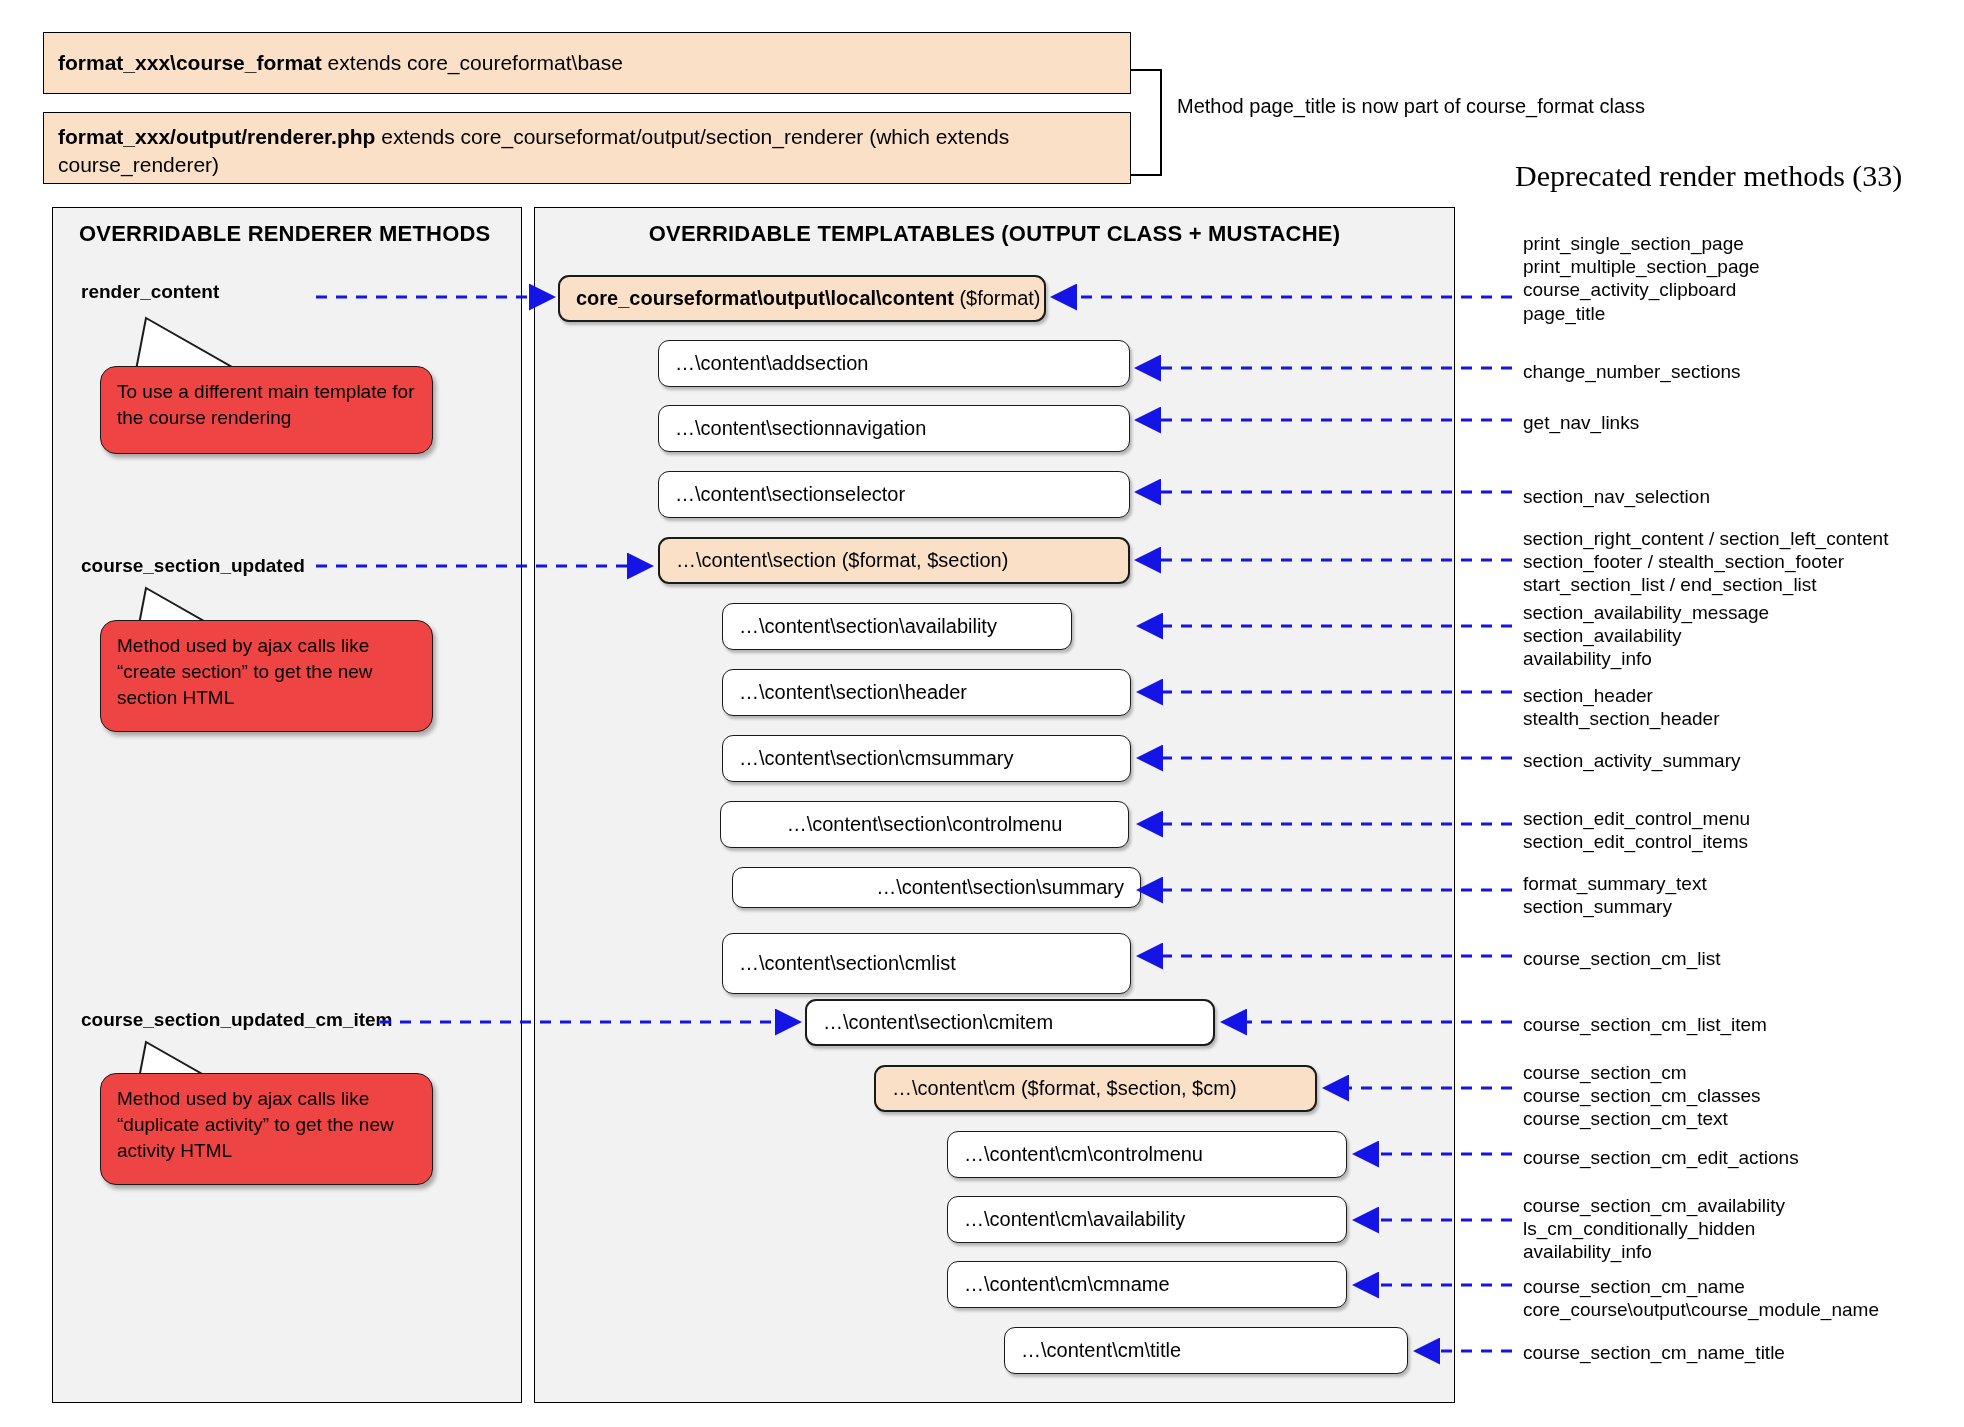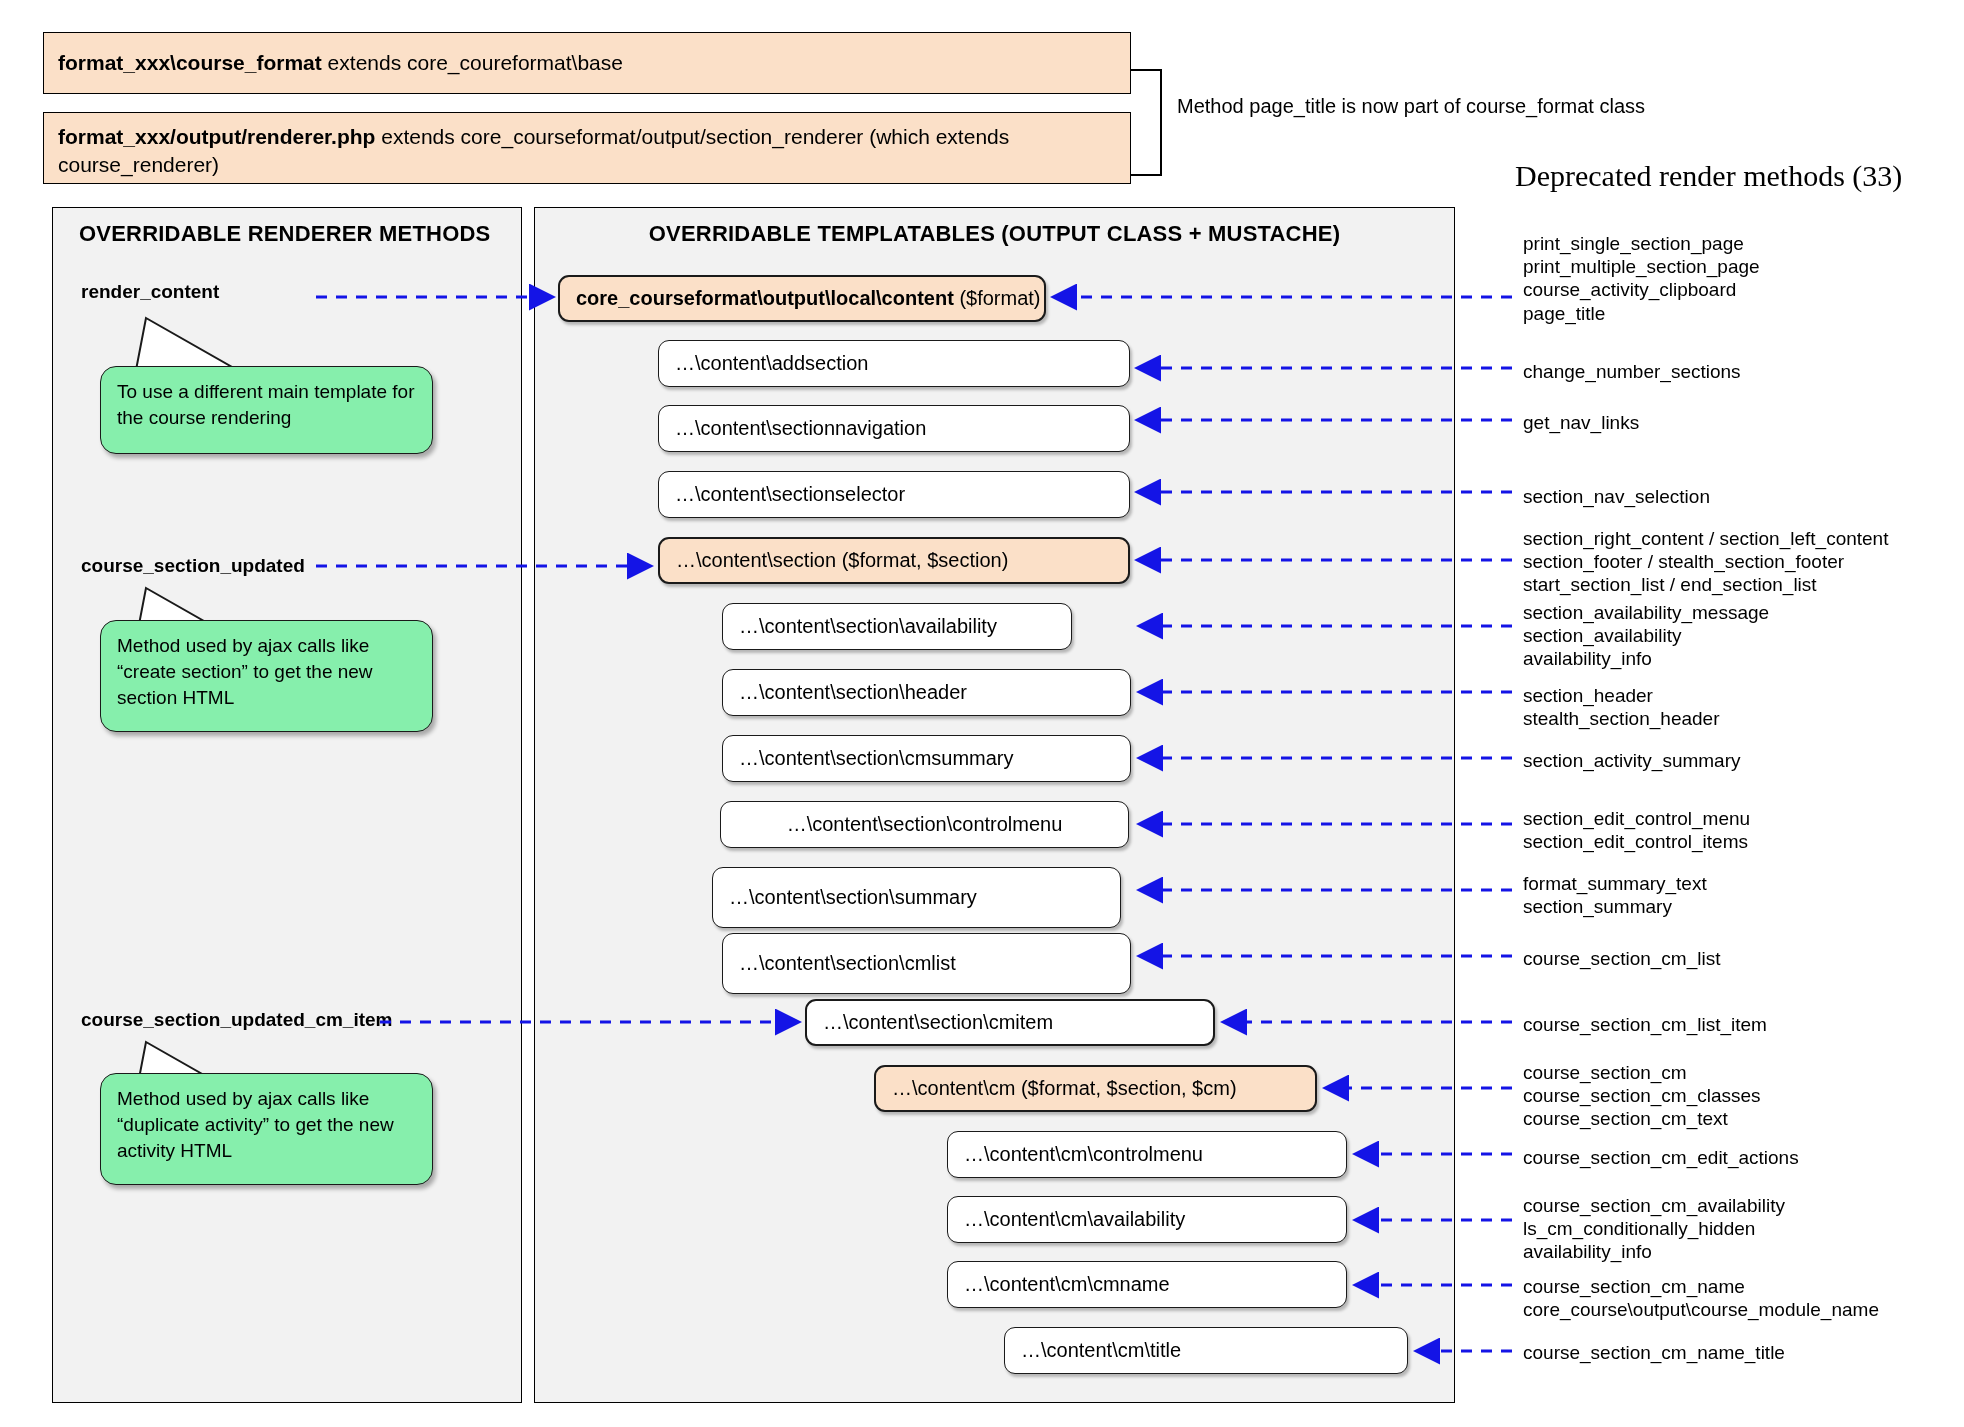--- a/index.html
+++ b/index.html
@@ -59,21 +59,21 @@
 
   
   .method-label {
     font-size: 19px;
     font-weight: bold;
     white-space: nowrap;
   }
 
   
   .callout {
-    background: #86efac;
+    background: #ef4444;
     border: 1.6px solid #1a1a1a;
     border-radius: 16px;
     box-shadow: 3px 4px 4px rgba(0,0,0,0.30);
     padding: 12px 16px;
     font-size: 19px;
     line-height: 1.36;
   }
   .callout-tail { position: absolute; overflow: visible; }
 
   
@@ -203,21 +203,21 @@
 </div>
 
 <div class="abs tbox" style="left:722px; top:735px; width:409px; height:47px;">
   <span>…\content\section\cmsummary</span>
 </div>
 
 <div class="abs tbox" style="left:720px; top:801px; width:409px; height:47px;justify-content:center;">
   <span>…\content\section\controlmenu</span>
 </div>
 
-<div class="abs tbox" style="left:712px; top:867px; width:409px; height:61px;">
+<div class="abs tbox" style="left:732px; top:867px; width:409px; height:41px;justify-content:flex-end;">
   <span>…\content\section\summary</span>
 </div>
 
 <div class="abs tbox" style="left:722px; top:933px; width:409px; height:61px;">
   <span>…\content\section\cmlist</span>
 </div>
 
 <div class="abs tbox strong" style="left:805px; top:999px; width:410px; height:47px;">
   <span>…\content\section\cmitem</span>
 </div>

